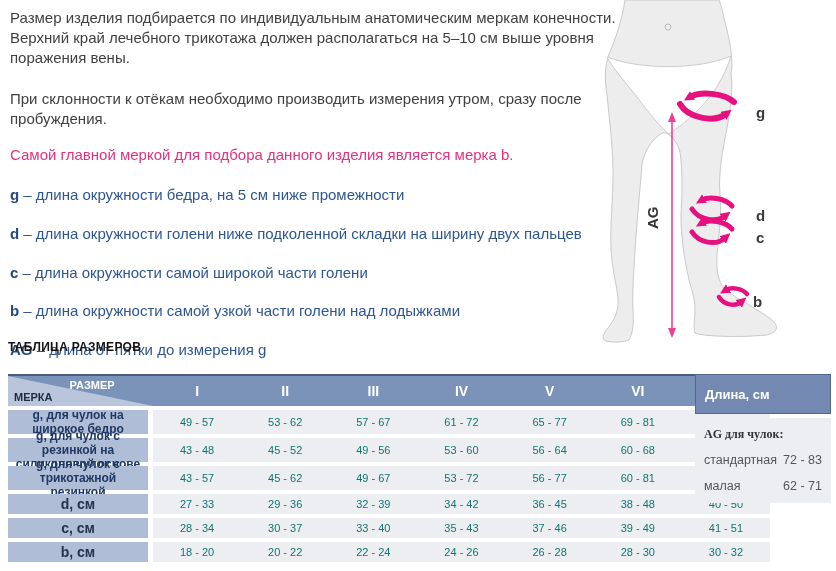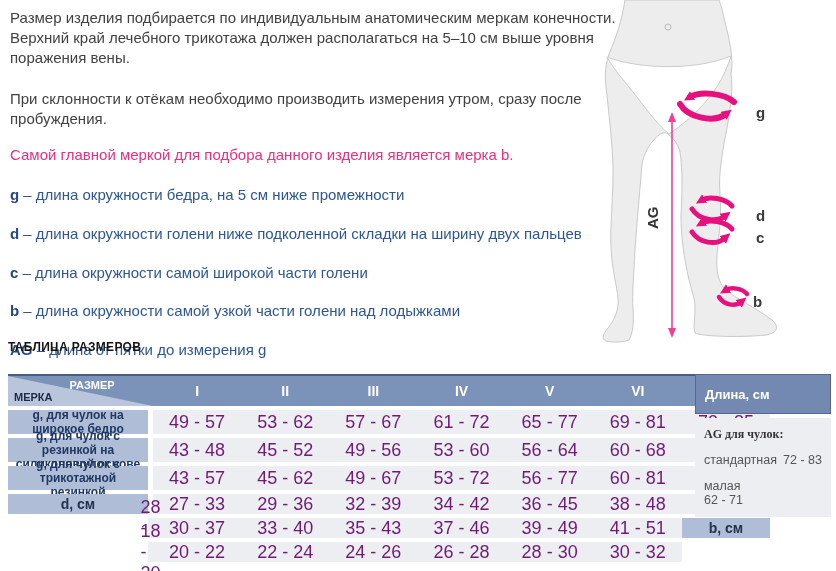--- a/index.html
+++ b/index.html
@@ -31,31 +31,31 @@
   .corner{grid-column:1/3;position:relative;overflow:hidden;background:#7b92b9;border-top:2px solid #4a5d80;}
   .corner .tri{position:absolute;inset:0;background:#b9c5da;
     clip-path:polygon(0 0,0 100%,100% 100%);}
   .corner .t-top{position:absolute;top:3px;left:58%;transform:translateX(-50%);
     color:#fff;font-size:11px;font-weight:bold;}
   .corner .t-bot{position:absolute;bottom:3px;left:6px;color:#1e2a44;font-size:11px;font-weight:bold;}
   .lbl{background:#afbdd6;color:#1f3864;font-weight:bold;font-size:12px;line-height:1.18;
     display:flex;align-items:center;justify-content:center;text-align:center;padding:0 6px;}
   .lbl.big{font-size:14px;color:#25324e;}
   .gapcol{background:#fff;}
-  .val{background:#eceef2;color:#701a75;font-size:18px;
+  .val{background:#eceef2;color:#0f766e;font-size:11px;
     display:flex;align-items:center;justify-content:center;}
 
   
   .length-panel{position:absolute;left:695px;top:374px;width:136px;}
   .length-panel .bar{box-sizing:border-box;height:40px;background:#7389b1;border:1px solid #55688c;
     color:#fff;font-weight:bold;font-size:13px;display:flex;align-items:center;padding:0 9px;}
   .length-panel .panel-body{margin-top:4px;background:#eceef2;padding:9px 9px 10px 9px;box-sizing:border-box;}
   .length-panel .sub{color:#333;font-weight:bold;font-size:12px;margin-bottom:11px;font-family:Liberation Serif, serif;}
   .length-panel .lrow{display:flex;justify-content:space-between;color:#555;font-size:12.5px;margin-bottom:12px;}
-  .length-panel .lrow:last-child{margin-bottom:0;flex-direction:column;}
+  .length-panel .lrow:last-child{margin-bottom:0;}
 </style>
 </head>
 <body>
 
 <div class="page">
 
   <div class="intro">
     <p>Размер изделия подбирается по индивидуальным анатомическим меркам конечности. Верхний край лечебного трикотажа должен располагаться на 5–10 см выше уровня поражения вены.</p>
     <p class="p2">При склонности к отёкам необходимо производить измерения утром, сразу после пробуждения.</p>
     <p class="highlight">Самой главной меркой для подбора данного изделия является мерка b.</p>
@@ -185,20 +185,21 @@
     <div class="lbl big">d, см</div>
     <div class="gapcol"></div>
     <div class="val">27 - 33</div>
     <div class="val">29 - 36</div>
     <div class="val">32 - 39</div>
     <div class="val">34 - 42</div>
     <div class="val">36 - 45</div>
     <div class="val">38 - 48</div>
     <div class="val">40 - 50</div>
 
+    <div class="lbl big">c, см</div>
     <div class="gapcol"></div>
     <div class="val">28 - 34</div>
     <div class="val">30 - 37</div>
     <div class="val">33 - 40</div>
     <div class="val">35 - 43</div>
     <div class="val">37 - 46</div>
     <div class="val">39 - 49</div>
     <div class="val">41 - 51</div>
 
     <div class="lbl big">b, см</div>

